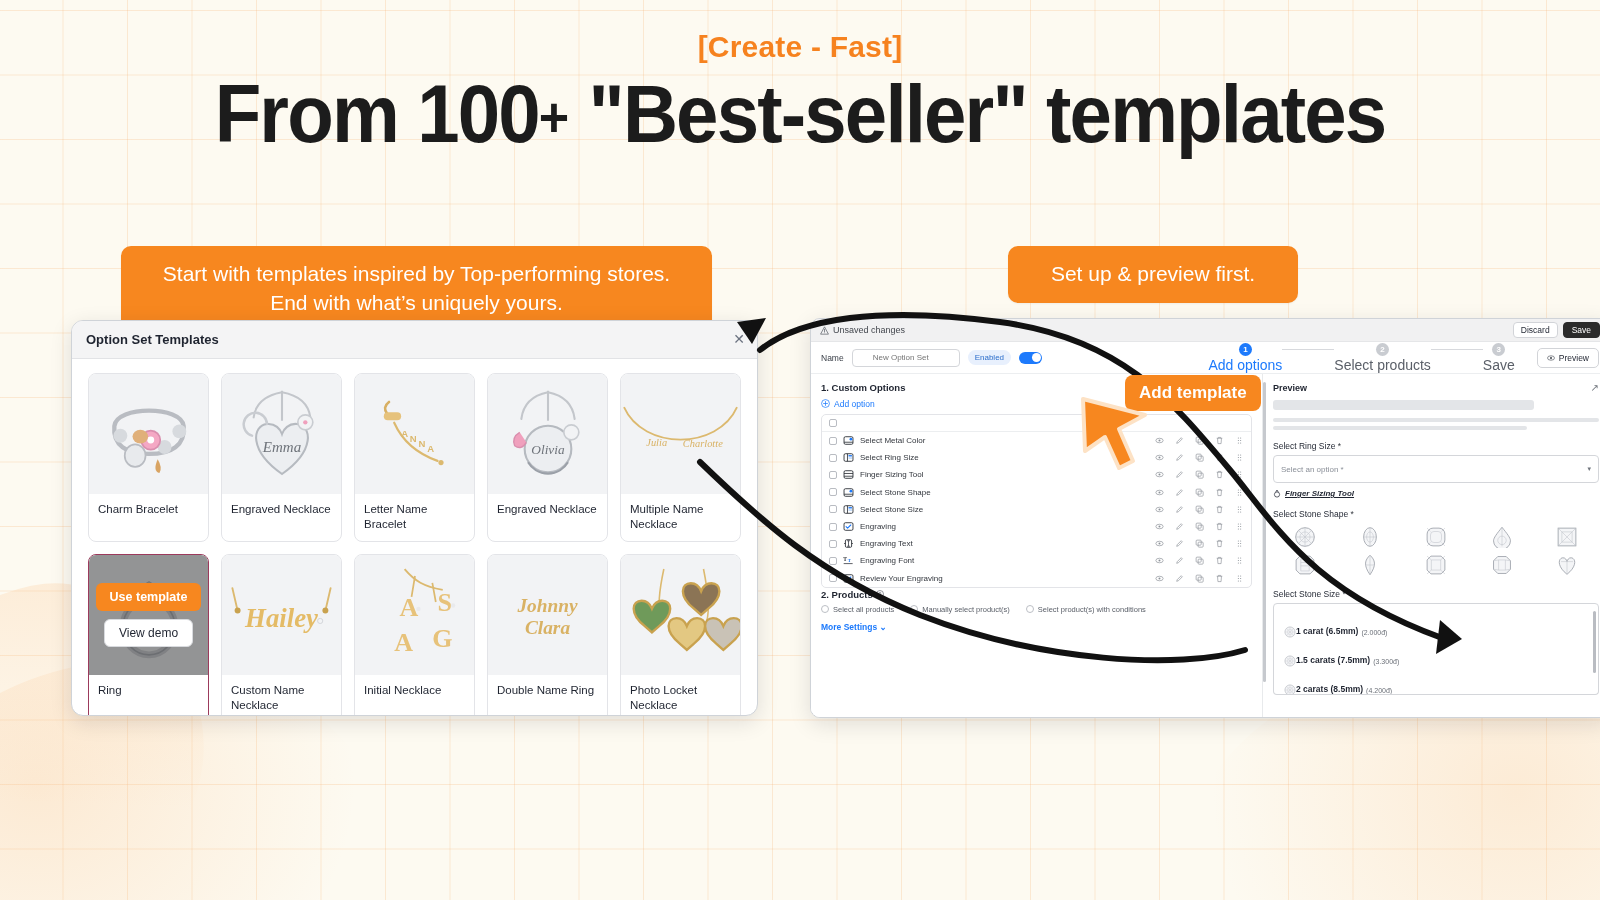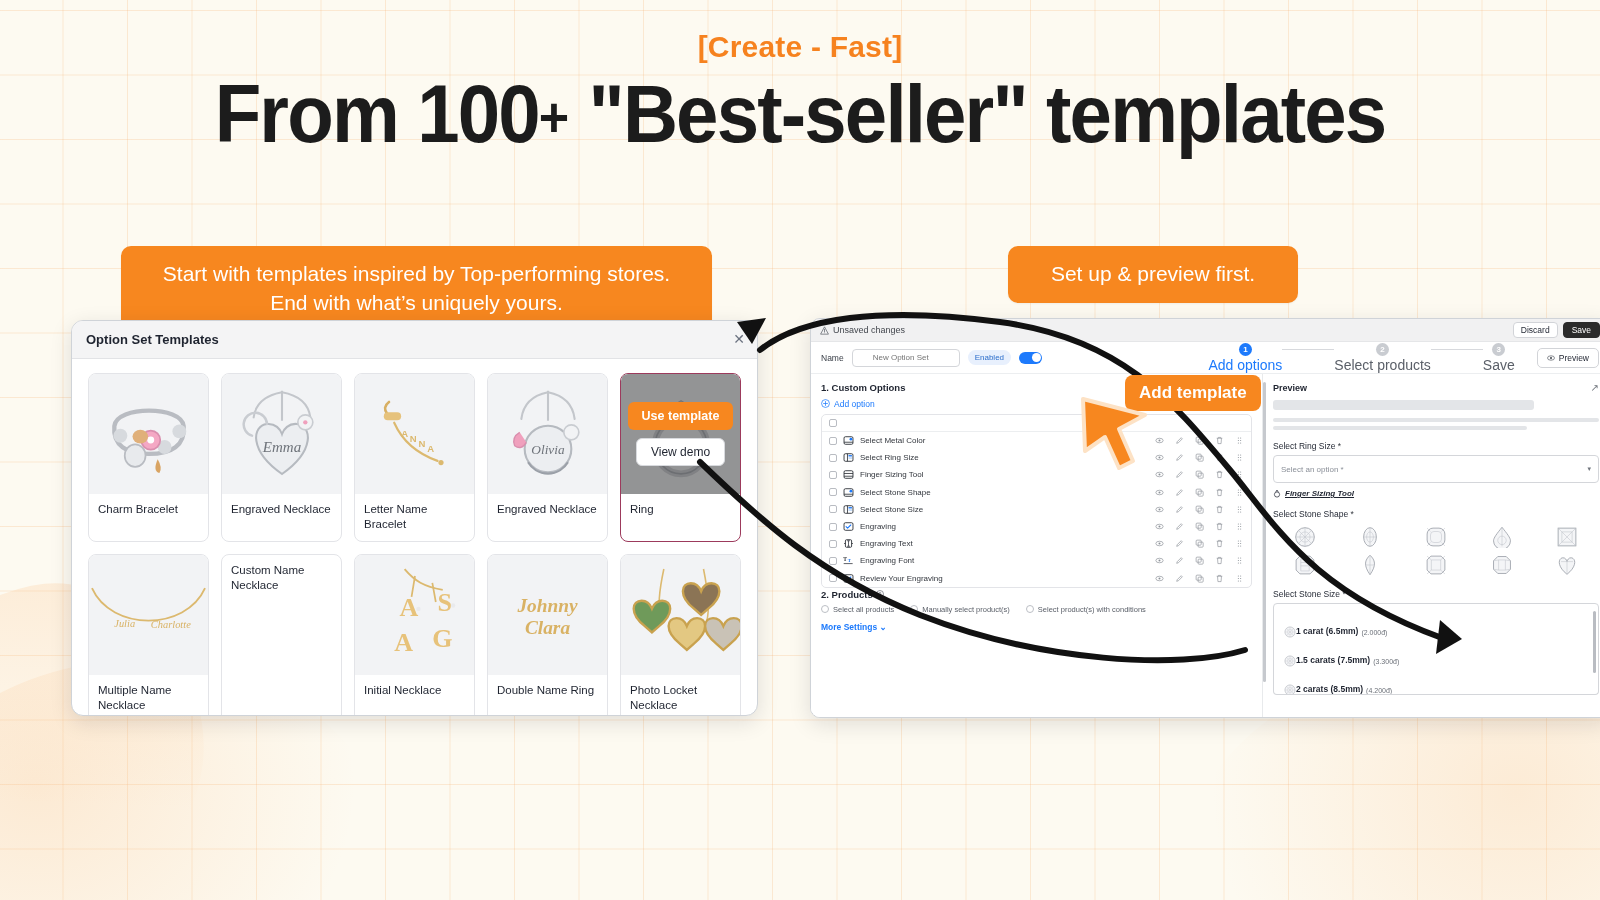--- a/index.html
+++ b/index.html
@@ -334,46 +334,55 @@
       <path d="M60 10 C80 14 90 26 92 42" stroke="#c3c6cb" stroke-width="2.5" stroke-linecap="round" stroke-linejoin="round" fill="none"></path>
       <circle cx="60" cy="78" r="28" fill="#eceef1" stroke="#b6bac0" stroke-width="2.5"></circle>
       <path d="M36 94 a28 28 0 0 0 48 0" stroke="#9ba0a8" stroke-width="2.5" fill="none"></path>
       <path d="M26 58 q-10 6 -6 16 q8 6 14 -4" fill="#f0a0bd" stroke="#d98fae" stroke-width="1.6"></path>
       <circle cx="88" cy="58" r="9" fill="#f2f3f5" stroke="#c9ccd1" stroke-width="2"></circle>
       <text x="60" y="84" font-size="16" fill="#6e737a" text-anchor="middle" font-family="Liberation Serif, serif" font-style="italic">Olivia</text>
       </svg>
     </div>
     <div class="tpl-label">Engraved Necklace</div>
         </div>
+        <div class="tpl-card">
+    <div class="tpl-thumb">
+      <svg viewBox="0 0 160 100" width="150" height="92">
+      <path d="M4 14 C30 72 130 72 156 14" stroke="#dcb96f" stroke-width="2.5" fill="none"></path>
+      <text x="48" y="66" font-size="14" fill="#d9b264" text-anchor="middle" font-family="Liberation Serif, serif" font-style="italic">Julia</text>
+      <text x="110" y="68" font-size="14" fill="#d9b264" text-anchor="middle" font-family="Liberation Serif, serif" font-style="italic">Charlotte</text>
+      </svg>
+    </div>
+    <div class="tpl-label">Multiple Name Necklace</div>
+        </div>
         <div class="tpl-card selected">
     <div class="tpl-thumb">
       <svg viewBox="0 0 120 120" width="104" height="104">
       <ellipse cx="60" cy="74" rx="30" ry="32" fill="none" stroke="#c8cbd0" stroke-width="8"></ellipse>
       <ellipse cx="60" cy="74" rx="30" ry="32" fill="none" stroke="#9ba0a8" stroke-width="2"></ellipse>
       <path d="M44 32 L60 22 L76 32 L60 48 Z" fill="#e6e8ec" stroke="#a9aeb5" stroke-width="2"></path>
       <path d="M44 32 L76 32 M60 22 L60 48" stroke="#b8bcc2" stroke-width="1.4"></path>
       </svg>
     <div class="tpl-overlay">
       <button class="btn-use">Use template</button>
       <button class="btn-demo">View demo</button>
     </div>
     </div>
     <div class="tpl-label">Ring</div>
         </div>
         <div class="tpl-card">
     <div class="tpl-thumb">
       <svg viewBox="0 0 160 100" width="150" height="92">
-      <path d="M4 14 C30 72 130 72 156 14" stroke="#dcb96f" stroke-width="2.5" fill="none"></path>
-      <text x="48" y="66" font-size="14" fill="#d9b264" text-anchor="middle" font-family="Liberation Serif, serif" font-style="italic">Julia</text>
-      <text x="110" y="68" font-size="14" fill="#d9b264" text-anchor="middle" font-family="Liberation Serif, serif" font-style="italic">Charlotte</text>
-      </svg>
-    </div>
-    <div class="tpl-label">Multiple Name Necklace</div>
-        </div>
-        <div class="tpl-card">
+      <path d="M14 14 L20 40 M146 14 L140 40" stroke="#dcb96f" stroke-width="2.5" stroke-linecap="round" stroke-linejoin="round" fill="none"></path>
+      <circle cx="21" cy="44" r="4" fill="#c9a24f"></circle>
+              <circle cx="139" cy="44" r="4" fill="#c9a24f"></circle>
+      <text x="80" y="66" font-size="36" fill="#e4bb66" text-anchor="middle" font-family="Liberation Serif, serif" font-style="italic" font-weight="700">Hailey</text>
+      <circle cx="132" cy="58" r="3.5" fill="#f2f3f5" stroke="#c9ccd1"></circle>
+      </svg>
+    </div>
     <div class="tpl-label">Custom Name Necklace</div>
         </div>
         <div class="tpl-card">
     <div class="tpl-thumb">
       <svg viewBox="0 0 120 110" width="104" height="100">
       <path d="M48 2 C60 16 70 22 92 26" stroke="#dcb96f" stroke-width="2.2" fill="none"></path>
       <path d="M60 10 L56 34 M80 18 L84 40" stroke="#dcb96f" stroke-width="2" fill="none"></path>
       <g font-family="Liberation Serif, serif" font-size="30" font-weight="700" fill="#e7c27a">
         <text x="42" y="56">A</text>
                 <text x="86" y="50">S</text>

